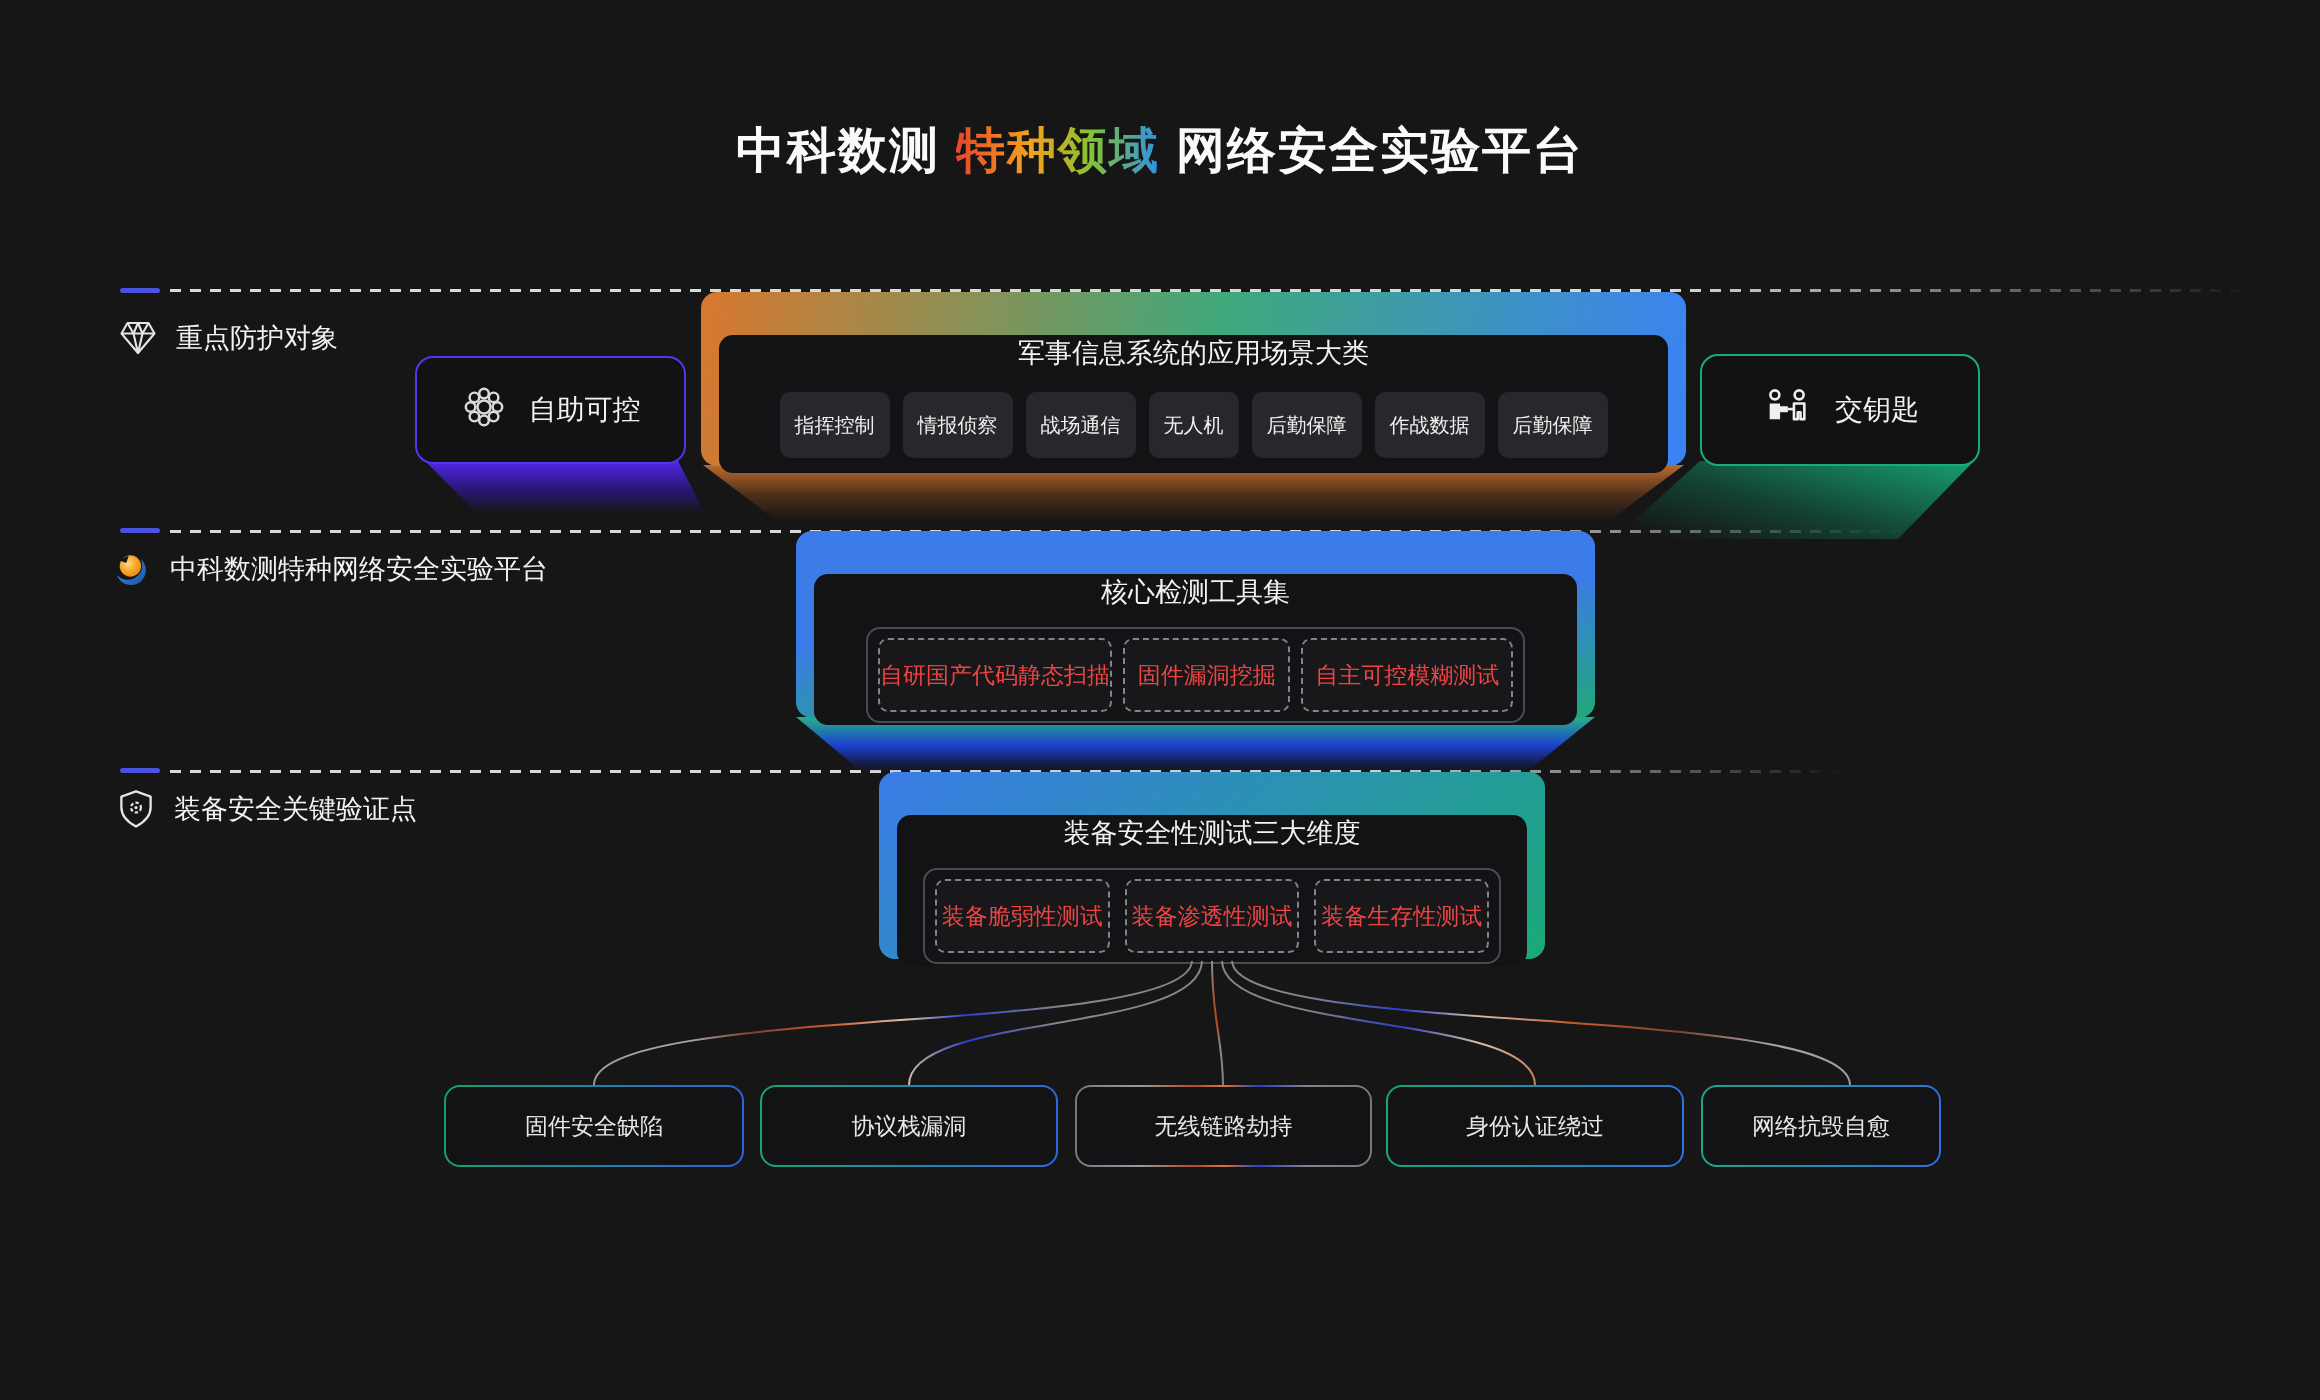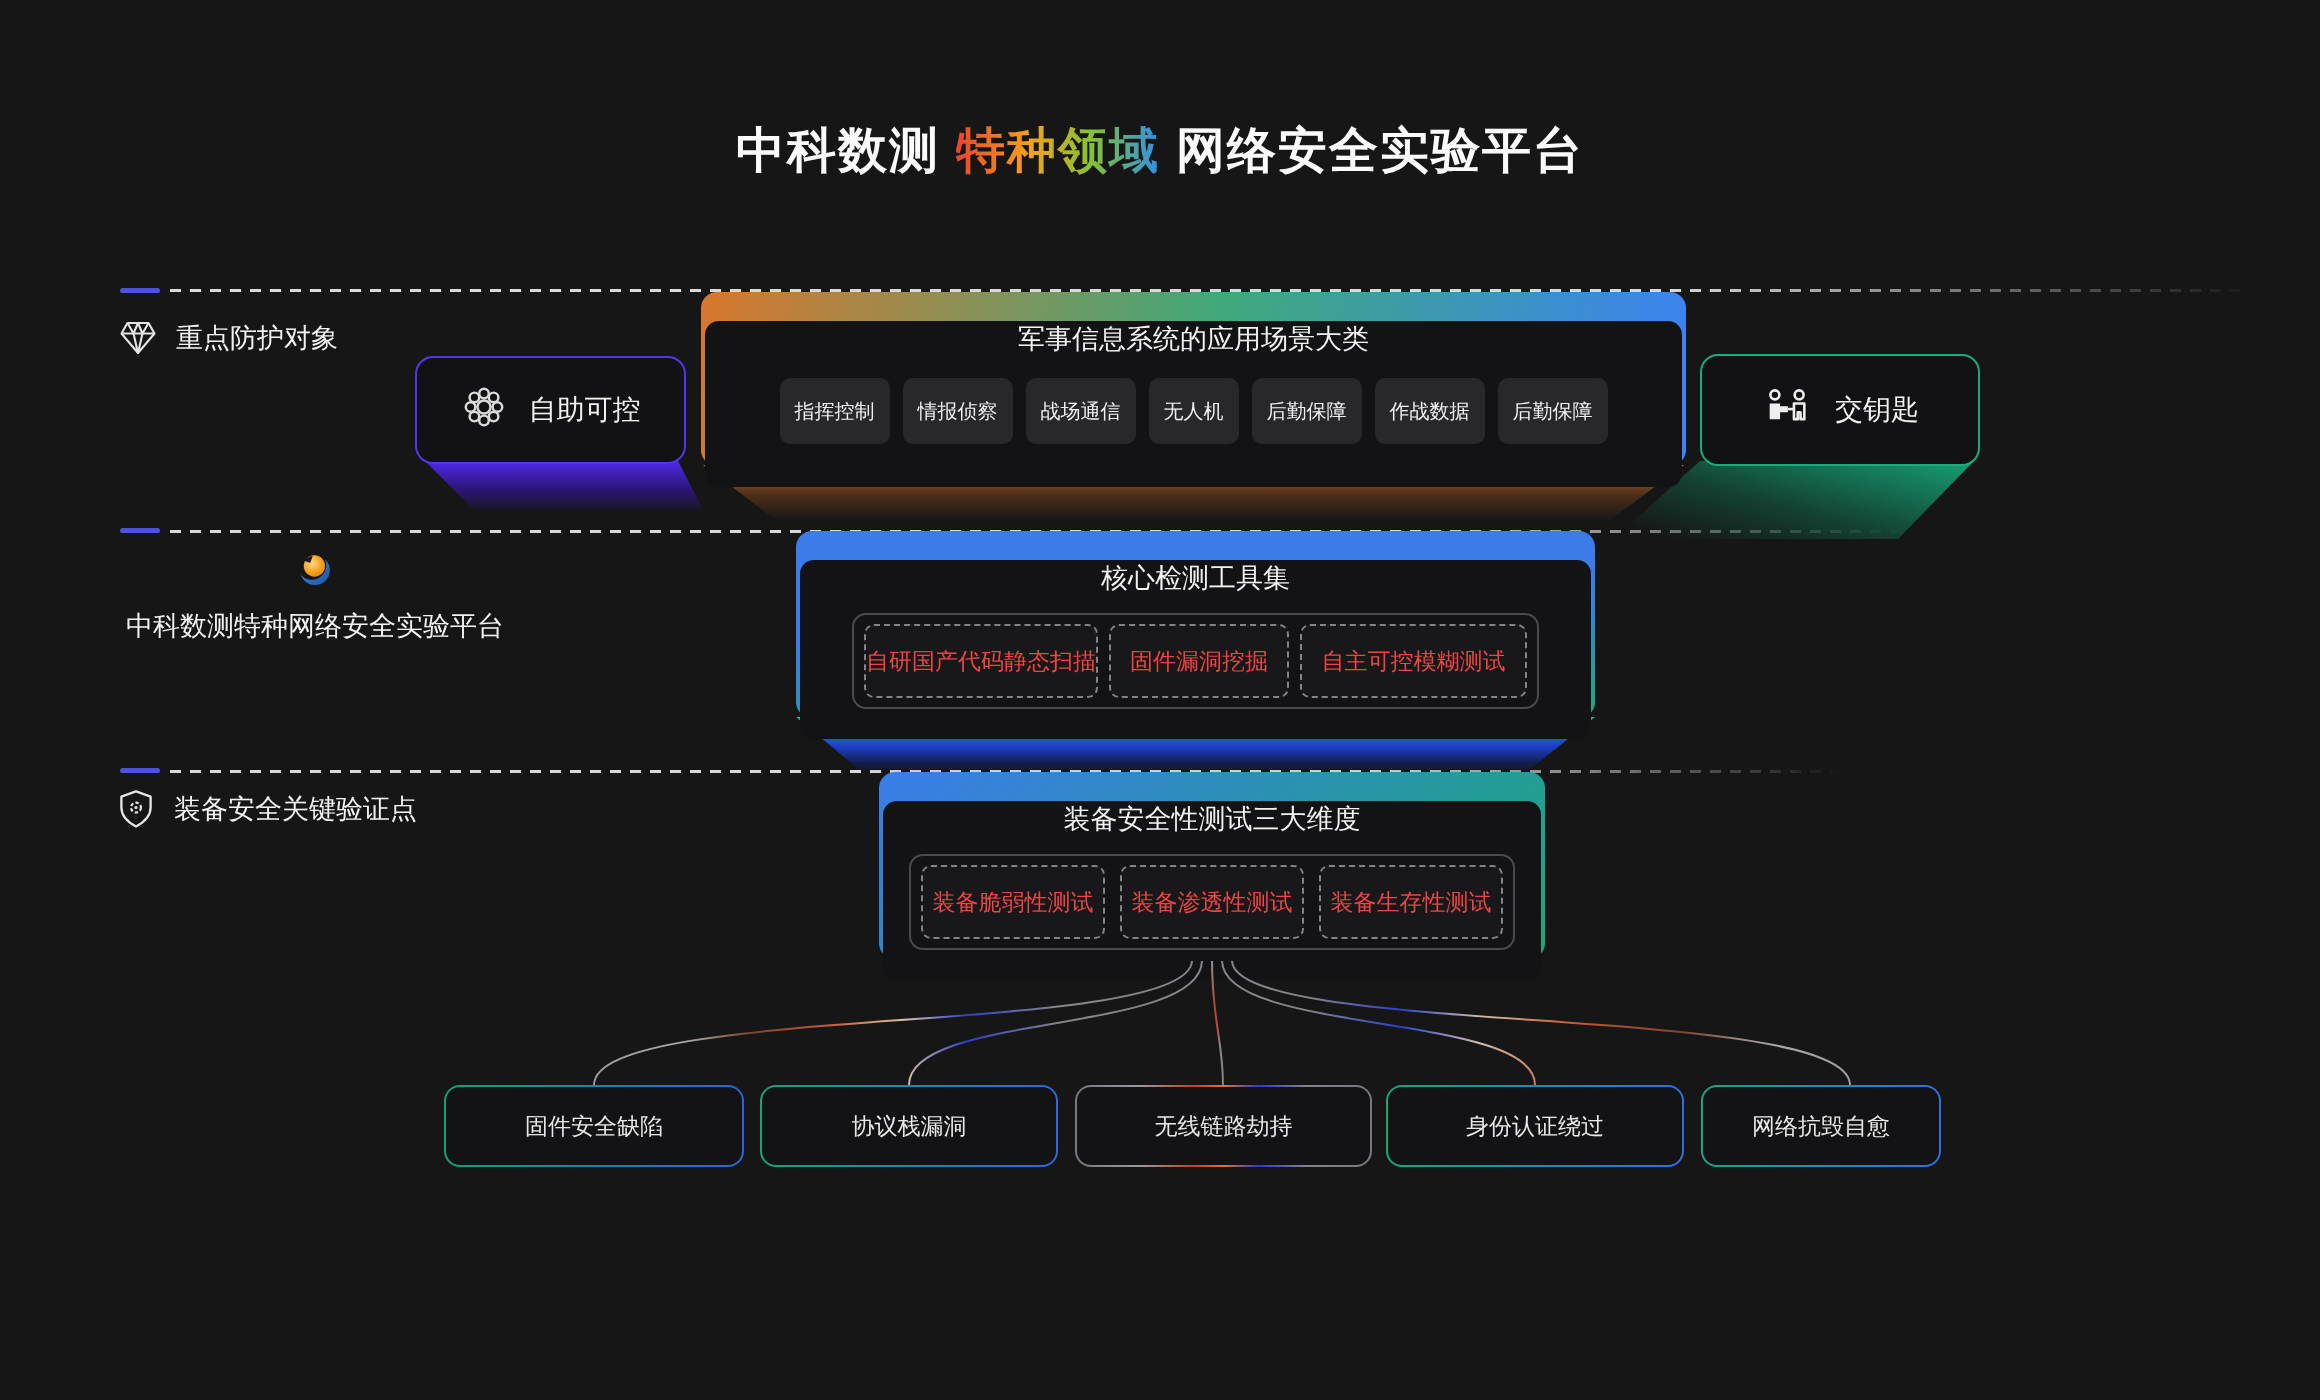--- a/index.html
+++ b/index.html
@@ -38,21 +38,21 @@
     clip-path:polygon(0 0,799px 0,731px 100%,66px 100%);
     background:linear-gradient(180deg,#25b286 0%,#1d41cf 52%,rgba(16,34,120,.5) 85%,rgba(22,22,23,0) 100%);}
 
   
   .card{position:absolute;border-radius:18px;background:#121214;
         display:flex;align-items:center;justify-content:center;gap:22px;font-size:28px;color:#f2f2f2;}
   .card.self{left:415px;top:356px;width:267px;height:104px;border:2.5px solid #5434f0;}
   .card.key{left:1700px;top:354px;width:276px;height:108px;border:2.5px solid #16ad7c;}
 
   
-  .gwrap{position:absolute;padding:4px;border-radius:16px;box-sizing:border-box;}
+  .gwrap{position:absolute;padding:18px;border-radius:16px;box-sizing:border-box;}
   .gwrap>.ginner{width:100%;height:100%;border-radius:14px;background:#131315;box-sizing:border-box;}
   .gwrap.scenario{left:701px;top:292px;width:985px;height:174px;
     background:linear-gradient(100deg,#d9772e 0%,#3fa97c 52%,#3b82f6 100%);}
   .gwrap.tools{left:796px;top:531px;width:799px;height:187px;
     background:linear-gradient(175deg,#3b7ce8 45%,#1fa878 100%);}
   .gwrap.dims{left:879px;top:772px;width:666px;height:187px;
     background:linear-gradient(140deg,#3b7ce8 0%,#1aa977 100%);}
 
   .card-title{display:block;text-align:center;margin-top:25px;font-size:27px;color:#f2f2f2;}
 
@@ -103,21 +103,21 @@
       <svg width="36" height="34" viewBox="0 0 24 22" fill="none" stroke="#e4e4e4" stroke-width="1.4" stroke-linejoin="round">
         <path d="M5 1 h14 l4 7 -11 13 L1 8 z"></path>
           <path d="M1 8 h22"></path>
         <path d="M5 1 l4 7 3-7 3 7 4-7"></path>
           <path d="M9 8 l3 13 3-13"></path>
       </svg>
     </span>
     <span>重点防护对象</span>
   </div>
 
-  <div class="sec-label" style="left:126px;top:550px;flex-direction:column;">
+  <div class="sec-label" style="left:112px;top:550px;">
     <span>
       <svg width="38" height="38" viewBox="0 0 32 32">
         <defs>
           <radialGradient id="orangeBall" cx="40%" cy="38%" r="70%">
             <stop offset="0%" stop-color="#ffd98a"></stop>
               <stop offset="55%" stop-color="#f6a623"></stop>
               <stop offset="100%" stop-color="#e8860e"></stop>
           </radialGradient>
           <linearGradient id="blueSwoosh" x1="0" y1="0" x2="1" y2="1">
             <stop offset="0%" stop-color="#3f8fe0"></stop>

